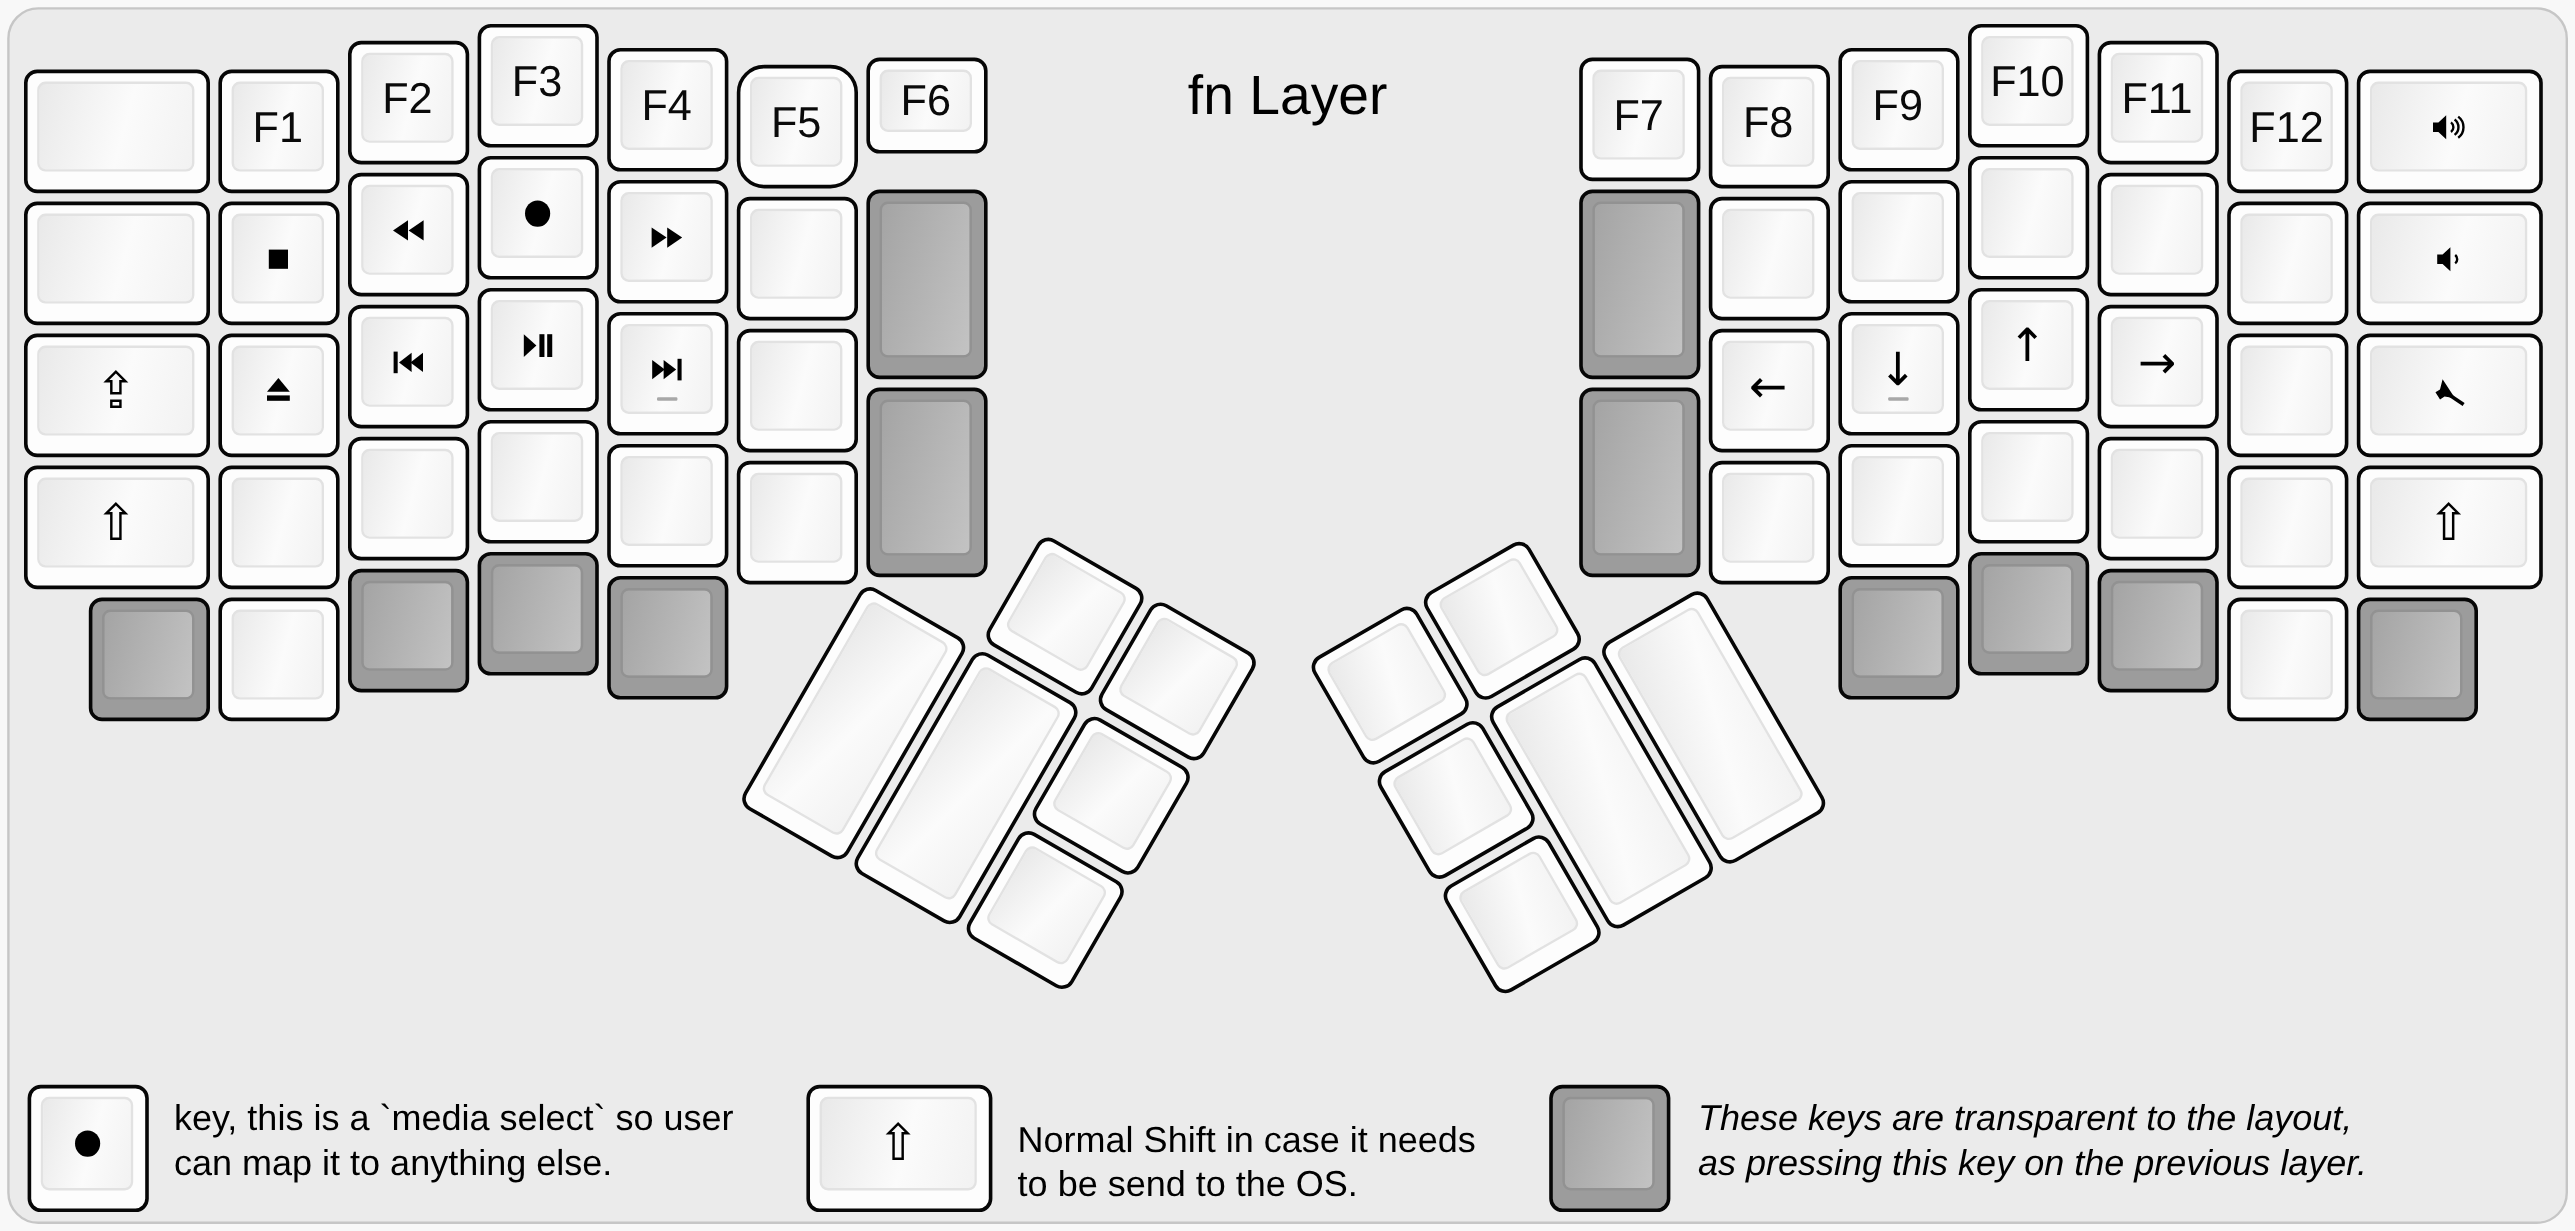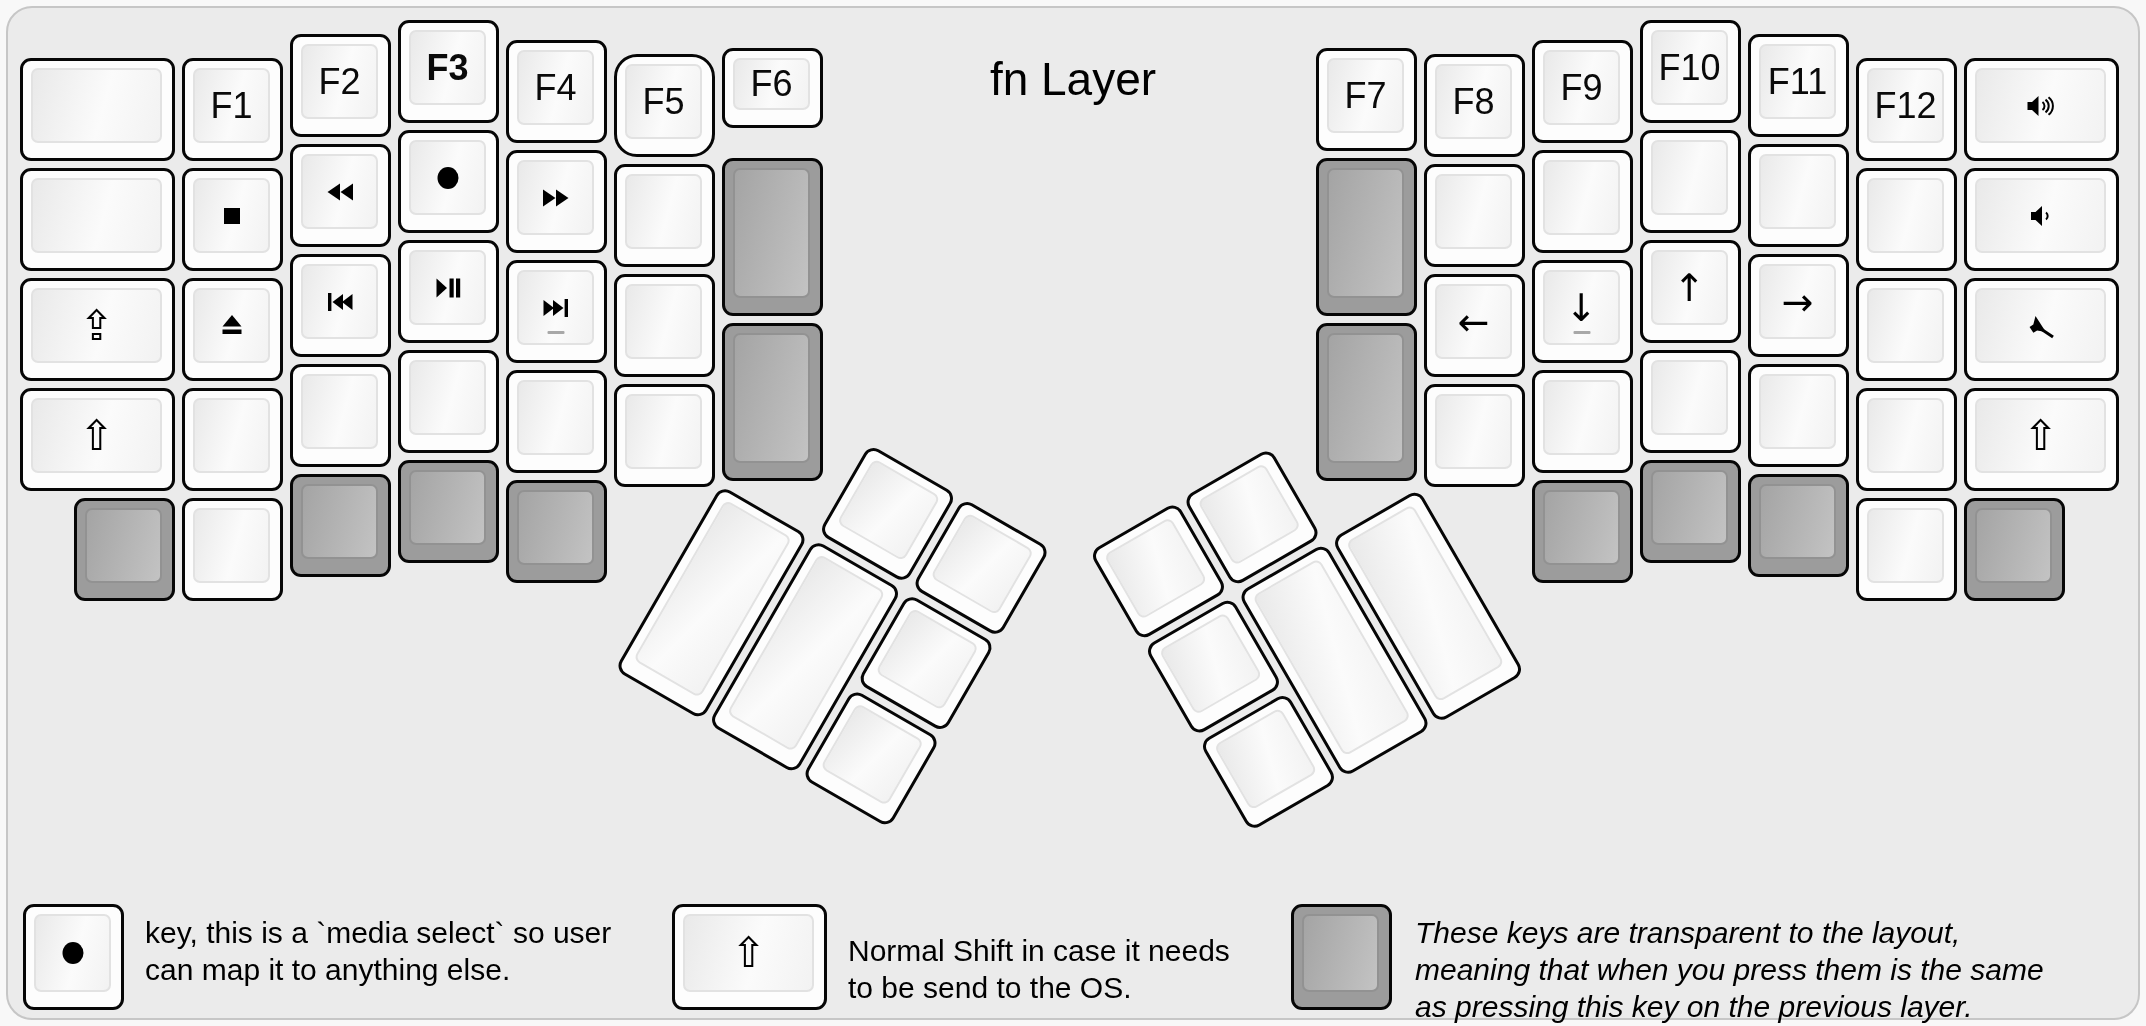--- a/index.html
+++ b/index.html
@@ -97,21 +97,21 @@
               <rect x="4" y="5" width="3.4" height="18"></rect>
               <path d="M8.5 14 L19 6 V22 Z"></path>
               <path d="M18 14 L28.5 6 V22 Z"></path>
             </svg>
           </span>
         </div>
       </div>
       <div class="key" style="left: 290px; top: 364px; width: 101px; height: 103px;">
         <div class="face"></div>
       </div>
-      <div class="key" style="left: 398px; top: 20px; width: 101px; height: 103px; font-weight: bold;">
+      <div class="key" style="left: 398px; top: 20px; width: 101px; height: 103px;">
         <div class="face">
           <span class="glyph flabel">F3</span>
         </div>
       </div>
       <div class="key" style="left: 398px; top: 130px; width: 101px; height: 103px;">
         <div class="face">
           <span class="icon">
             <svg xmlns="http://www.w3.org/2000/svg" width="34" height="28" viewBox="0 0 32 28">
               <ellipse cx="16" cy="14" rx="10.5" ry="11"></ellipse>
             </svg>
@@ -408,17 +408,16 @@
     <div class="legend-text" style="left:145px;top:914px;">
       <div>key, this is a `media select` so user</div>
       <div>can map it to anything else.</div>
     </div>
     <div class="legend-text" style="left:848px;top:932px;">
       <div>Normal Shift in case it needs</div>
       <div>to be send to the OS.</div>
     </div>
     <div class="legend-text" style="left:1415px;top:914px;font-style:italic;">
       <div>These keys are transparent to the layout,</div>
-      <div>meaning that when you press them is the same</div>
       <div>as pressing this key on the previous layer.</div>
     </div>
   </div>
 </div>
 
 </body></html>

